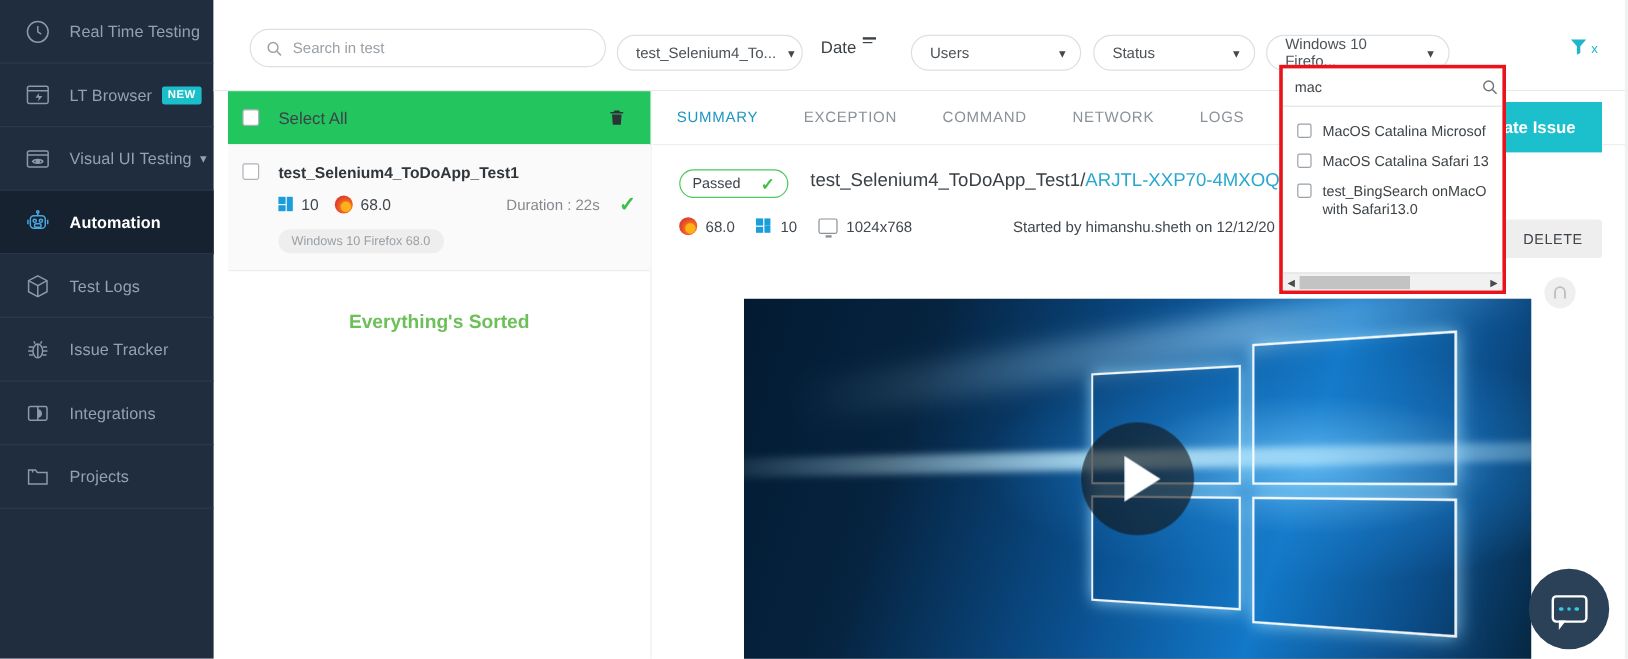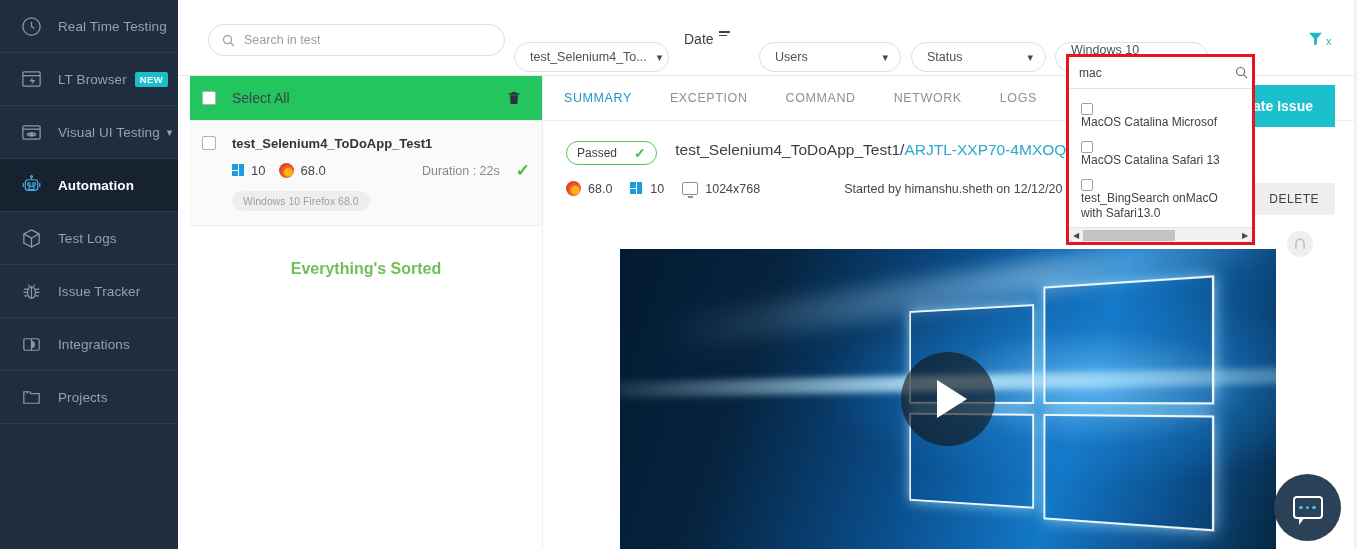--- a/index.html
+++ b/index.html
@@ -56,21 +56,21 @@
     background: #fff;
   }
   .search-pill .mag { color: #9aa0a6; margin-right: 8px; display:flex; }
   .search-pill input {
     border: none; outline: none; font-size: 12.5px; color: #5b6166;
     font-family: "Liberation Sans", sans-serif; width: 240px; background: transparent;
   }
   .search-pill input::placeholder { color: #9aa0a6; }
 
   .sel-pill {
-    position: absolute; top: 42px; height: 30px;
+    position: absolute; top: 29px; height: 30px;
     border: 1px solid #dcdfe3; border-radius: 15px; background: #fff;
     display: flex; align-items: center; justify-content: space-between;
     padding: 0 12px 0 15px; font-size: 12.5px; color: #4c5257;
     cursor: pointer;
   }
   .sel-pill .cv { color: #43484d; font-size: 11px; margin-left: 10px; }
 
   #pill-test  { left: 336px; width: 155px; }
   #pill-users { left: 581px; width: 142px; }
   #pill-status{ left: 733px; width: 135px; }
@@ -104,21 +104,21 @@
     display: flex; align-items: center; padding: 0 8px 0 10px;
   }
   #dd-search input {
     flex: 1; border: none; outline: none; font-size: 12px; color: #3f4448;
     font-family: "Liberation Sans", sans-serif; background: transparent;
   }
   #dd-search .mag { color: #6e747a; display: flex; }
   .dd-list { padding: 8px 0 0 0; }
   .dd-opt {
     display: flex; align-items: flex-start; padding: 5px 4px 5px 12px;
-    font-size: 12px; color: #3d4347; cursor: pointer; line-height: 15px; flex-direction: column;
+    font-size: 12px; color: #3d4347; cursor: pointer; line-height: 15px;
   }
   .dd-opt .cb {
     flex: 0 0 12px; width: 12px; height: 12px; margin-top: 1px; margin-right: 9px;
     border: 1.4px solid #9aa0a6; border-radius: 2px; background: #fff;
   }
   .dd-opt .txt { white-space: nowrap; overflow: visible; }
   .dd-opt.wrap .txt { white-space: normal; width: 150px; }
   #dd-scrollbar {
     position: absolute; left: 0; bottom: 0; width: 183px; height: 15px;
     background: #f1f1f1; display: flex; align-items: center;

